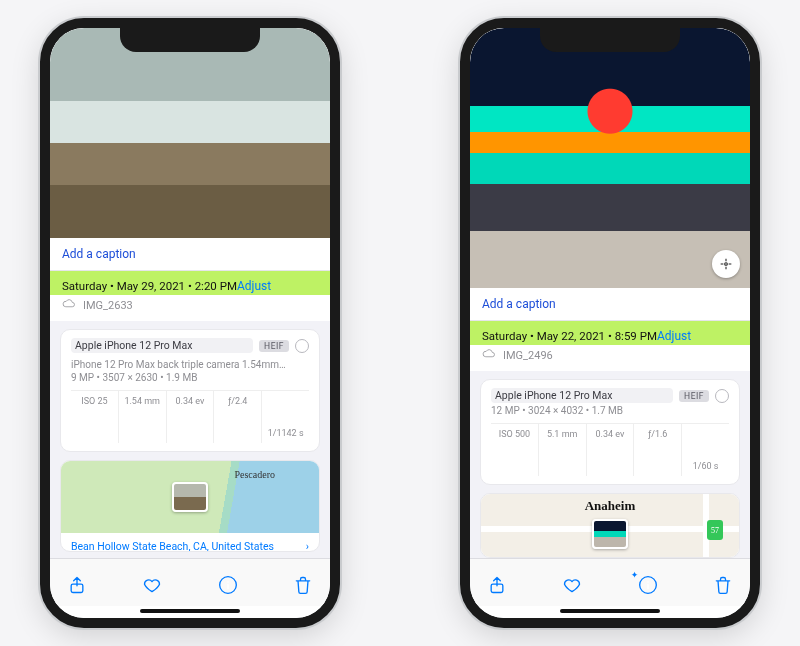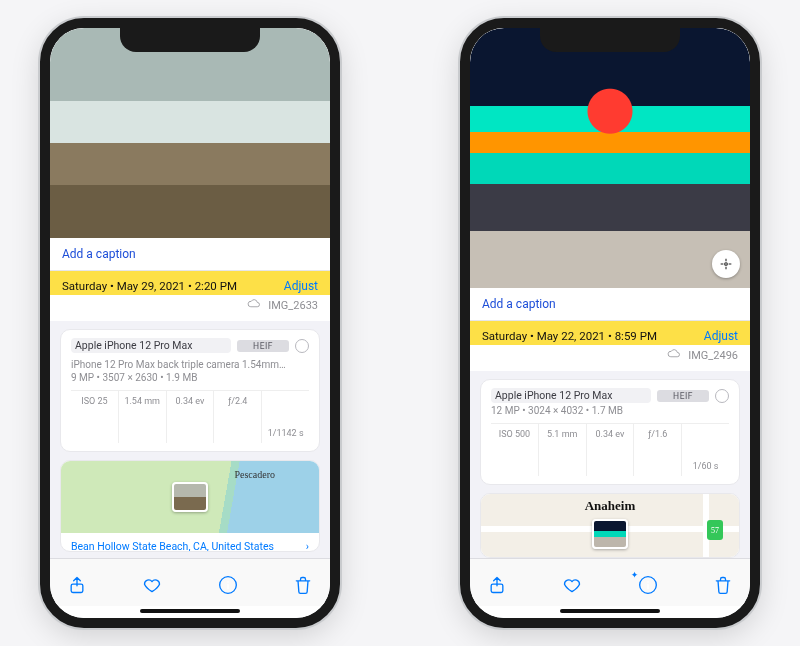--- a/index.html
+++ b/index.html
@@ -53,33 +53,33 @@
   .badge-circ svg{ width:16px; height:16px; stroke:#222; fill:none; stroke-width:1.6;}
 
   .content {
     flex:1; background:#f2f2f7; overflow:hidden; display:flex; flex-direction:column;
     font-size: 11.5px;
   }
   .caption {
     background:#fff; color:#1d4ed8; padding:9px 12px; font-size:12px;
     border-bottom:1px solid #e5e5ea;
   }
-  .row-date { background:#fde047; padding:8px 12px 2px; display:flex; justify-content:space-between; align-items:center;}
+  .row-date { background:#bef264; padding:8px 12px 2px; display:flex; align-items:center;}
   .row-date .dt { font-size:11.5px; color:#111; }
   .row-date .adj { color:#007aff; font-size:12px; }
-  .row-file { background:#fff; padding:2px 12px 8px; display:flex; align-items:center; gap:8px; color:#8e8e93; font-size:11px;justify-content:flex-end;}
+  .row-file { background:#fff; padding:2px 12px 8px; display:flex; align-items:center; gap:8px; color:#8e8e93; font-size:11px;}
   .cloud svg{ width:13px; height:13px; stroke:#8e8e93; fill:none; stroke-width:1.4;}
 
   .card {
     margin:8px 10px; background:#fff; border-radius:10px; padding:8px 10px;
     border:1px solid #e8e8ec;
   }
   .card .hdr { display:flex; align-items:center; gap:6px; }
   .card .dev { background:#f1f1f4; border-radius:4px; padding:1px 4px; font-size:10.5px; color:#3c3c43; flex:1;}
-  .pill { background:#dcdce1; border-radius:3px; font-size:8.5px; color:#575760; padding:1px 16px; letter-spacing:.5px;}
+  .pill { background:#dcdce1; border-radius:3px; font-size:8.5px; color:#575760; padding:1px 5px; letter-spacing:.5px;}
   .lens { width:14px; height:14px; border-radius:50%; border:1.5px solid #b8b8be; display:inline-block;}
   .cam { color:#8e8e93; font-size:10px; margin-top:6px; white-space:nowrap; overflow:hidden; text-overflow:ellipsis;}
   .res { color:#8e8e93; font-size:10px; margin-top:2px;}
   .stats { display:flex; margin-top:7px; border-top:1px solid #eee; }
   .stats span { flex:1; text-align:center; font-size:9px; color:#8e8e93; padding:5px 0; border-right:1px solid #eee;}
   .stats span:last-child{ border-right:none;margin-top:32px; }
 
   .mapwrap { margin:0 10px 6px; border-radius:10px; overflow:hidden; border:1px solid #e8e8ec; background:#fff;}
   .map { height:72px; position:relative;font-family:Liberation Serif, serif; }
   .map.coast { background: linear-gradient(100deg, #cfe9b9 0 63%, #a6dcc6 63% 66%, #9dd1e8 66% 100%); }

